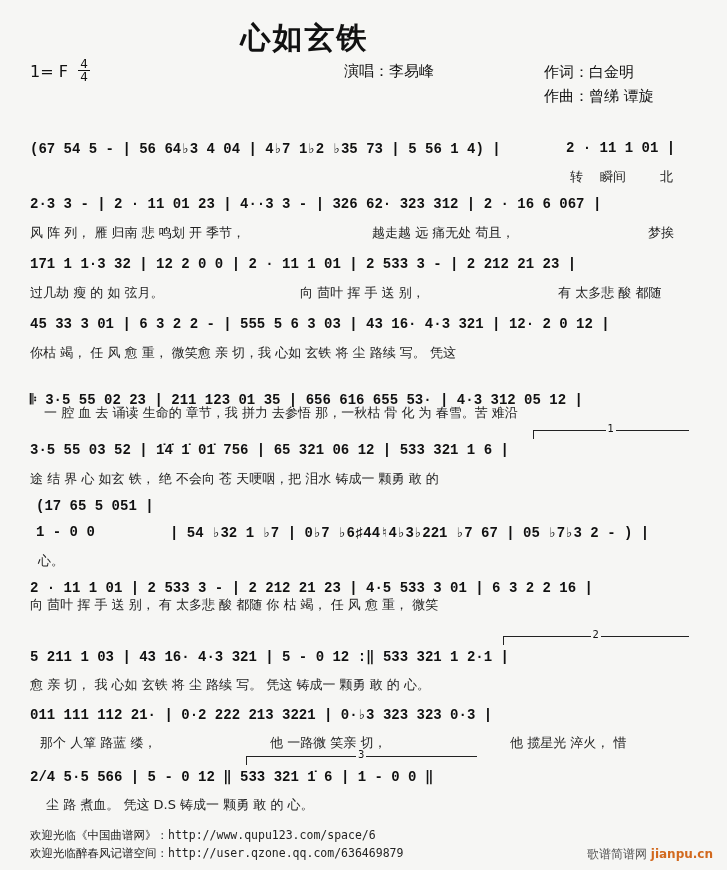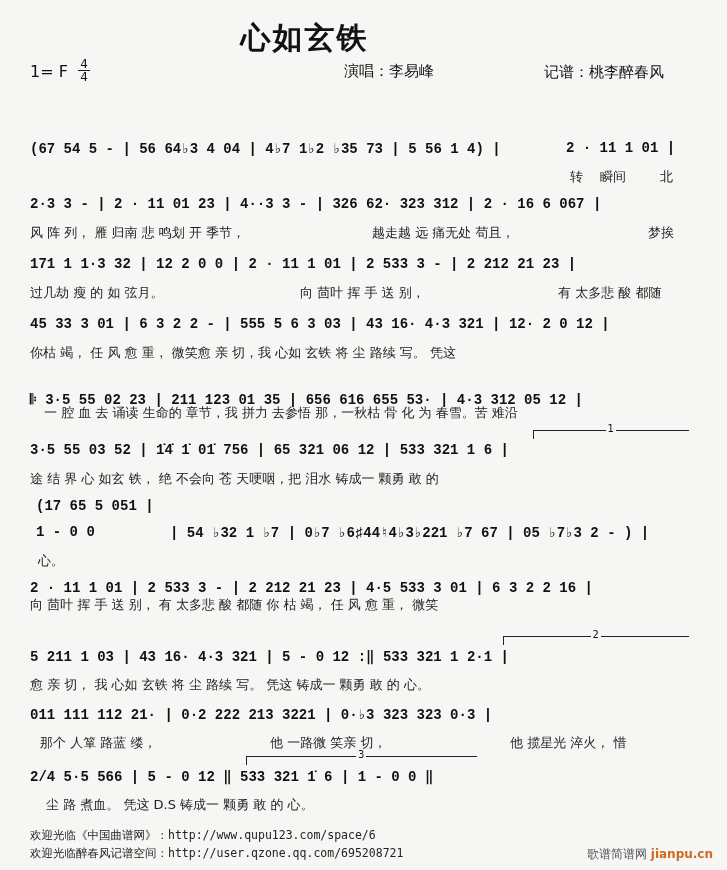--- a/index.html
+++ b/index.html
@@ -36,21 +36,22 @@
 
 <div class="title">心如玄铁</div>
 <div class="key">1= F</div>
 <div class="timesig">
   <span>4</span>
   <span class="bar"></span>
   <span>4</span>
 </div>
 <div class="singer">演唱：李易峰</div>
 <div class="credits">
-  <div>记谱：桃李醉春风</div>
+  <div>作词：白金明</div>
+  <div>作曲：曾绨 谭旋</div>
 </div>
 
 <div id="score">
     <div class="row" style="top: 140px;">
       <div class="seg notes" style="left: 30px; top: 0px;">(67 54 5 - | 56 64♭3 4 04 | 4♭7 1♭2 ♭35 73 | 5 56 1 4) |</div>
       <div class="seg notes" style="left: 566px; top: 0px;">2 · 11 1 01 |</div>
       <div class="seg lyrics" style="left: 570px; top: 28px;">转</div>
       <div class="seg lyrics" style="left: 600px; top: 28px;">瞬间</div>
       <div class="seg lyrics" style="left: 660px; top: 28px;">北</div>
     </div>
@@ -110,18 +111,18 @@
       <div class="volta" style="left: 246px; width: 230px; top: -12px;">
         <span style="left: 109px;">3</span>
       </div>
       <div class="seg notes" style="left: 30px; top: 0px;">2/4 5·5 566 | 5 - 0 12 ‖ 533 321 1̇ 6 | 1 - 0 0 ‖</div>
       <div class="seg lyrics" style="left: 46px; top: 28px;">尘  路    煮血。        凭这 D.S 铸成一    颗勇 敢 的    心。</div>
     </div>
   </div>
 
 <div class="footer">
   <div>欢迎光临《中国曲谱网》：http://www.qupu123.com/space/6</div>
-  <div>欢迎光临醉春风记谱空间：http://user.qzone.qq.com/695208721</div>
+  <div>欢迎光临醉春风记谱空间：http://user.qzone.qq.com/636469879</div>
 </div>
 <div class="watermark">
   <span>歌谱简谱网</span>
   <span class="w2">jianpu.cn</span>
 </div>
 
 </body></html>

